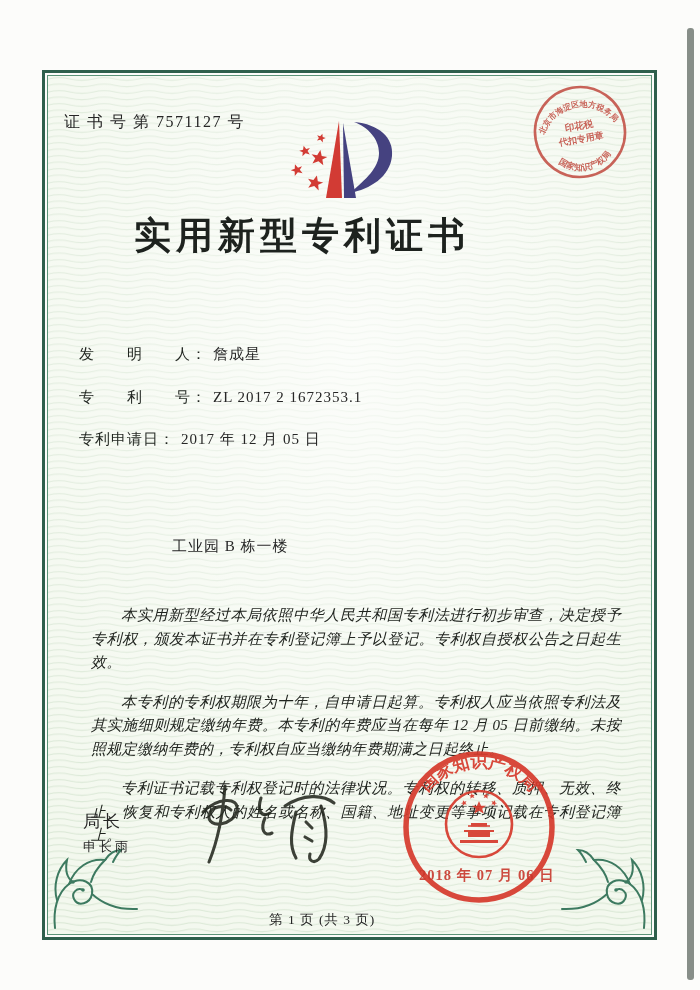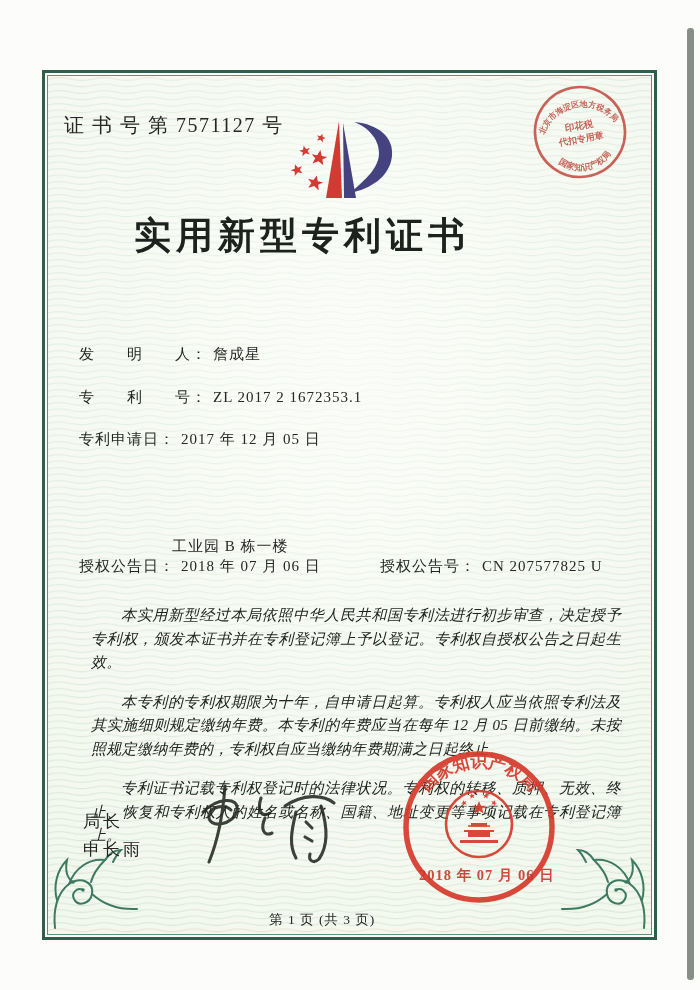--- a/index.html
+++ b/index.html
@@ -19,39 +19,39 @@
   }
   .frame-inner {
     position:absolute; inset:2px; border:1px solid #5b9377; overflow:hidden;
   }
   .bg-pattern { position:absolute; inset:0; width:100%; height:100%; }
   .corner { position:absolute; width:95px; height:95px; }
   .corner-left  { left:1px; bottom:1px; }
   .corner-right { right:1px; bottom:1px; transform:scaleX(-1); }
   
   .abs { position:absolute; }
-  .cert-no { left:64px; top:112px; font-size:20px; letter-spacing:1.5px; }
+  .cert-no { left:64px; top:112px; font-size:16px; letter-spacing:1.5px; }
   .logo-box { left:280px; top:100px; width:140px; height:108px; }
   .title {
     left:42px; top:211px; width:520px; text-align:center;
     font-size:37px; font-weight:bold; letter-spacing:5px; color:#1d221e;
   }
   .row { left:79px; font-size:15px; letter-spacing:1px; white-space:nowrap; }
   .row .lbl { color:#1f241f; }
   .row .val { margin-left:6px; }
   .r0{top:303px} .r1{top:345px} .r2{top:388px} .r3{top:430px}
   .r4{top:471px} .r5{top:513px} .r5b{top:537px; left:172px;} .r6{top:557px}
   .row .group2 { position:absolute; left:301px; top:0; white-space:nowrap; }
   .body-text {
     left:75px; top:588px; width:562px; font-size:15px; line-height:23.5px;
     text-align:justify; font-style:italic; letter-spacing:0.3px; color:#20241f;
   }
   .body-text p { text-indent:2em; margin:16px; }
   .officer-title { left:83px; top:810px; font-size:17px; letter-spacing:3px; }
-  .officer-name  { left:83px; top:838px; font-size:17px; letter-spacing:3px; }
+  .officer-name  { left:83px; top:838px; font-size:13px; letter-spacing:3px; }
   .signature-box { left:185px; top:780px; width:160px; height:90px; }
   .seal-box { left:398px; top:746px; width:162px; height:162px; }
   .seal-date {
     left:419px; top:866px; font-size:14.5px; letter-spacing:1px;
     color:#c8382c; font-weight:bold; opacity:.9; white-space:nowrap;
   }
   .footer { left:269px; top:911px; font-size:13.5px; letter-spacing:1px; }
   .tax-stamp-box { left:528px; top:80px; width:104px; height:104px; }
 </style>
 </head>
@@ -123,26 +123,20 @@
   <div class="abs row r1">
     <span class="lbl">发　　明　　人：</span><span class="val">詹成星</span>
   </div>
   <div class="abs row r2">
     <span class="lbl">专　　利　　号：</span><span class="val">ZL 2017 2 1672353.1</span>
   </div>
   <div class="abs row r3">
     <span class="lbl">专利申请日：</span><span class="val">2017 年 12 月 05 日</span>
   </div>
   <div class="abs row r5b">工业园 B 栋一楼</div>
-  <div class="abs row r6">
-    <span class="lbl">授权公告日：</span><span class="val">2018 年 07 月 06 日</span>
-    <span class="group2">
-      <span class="lbl">授权公告号：</span><span class="val">CN 207577825 U</span>
-    </span>
-  </div>
 
   <div class="abs body-text">
     <p>本实用新型经过本局依照中华人民共和国专利法进行初步审查，决定授予专利权，颁发本证书并在专利登记簿上予以登记。专利权自授权公告之日起生效。</p>
     <p>本专利的专利权期限为十年，自申请日起算。专利权人应当依照专利法及其实施细则规定缴纳年费。本专利的年费应当在每年 12 月 05 日前缴纳。未按照规定缴纳年费的，专利权自应当缴纳年费期满之日起终止。</p>
     <p>专利证书记载专利权登记时的法律状况。专利权的转移、质押、无效、终止、恢复和专利权人的姓名或名称、国籍、地址变更等事项记载在专利登记簿上。</p>
   </div>
 
   <div class="abs officer-title">局长</div>
   <div class="abs officer-name">申长雨</div>
 

